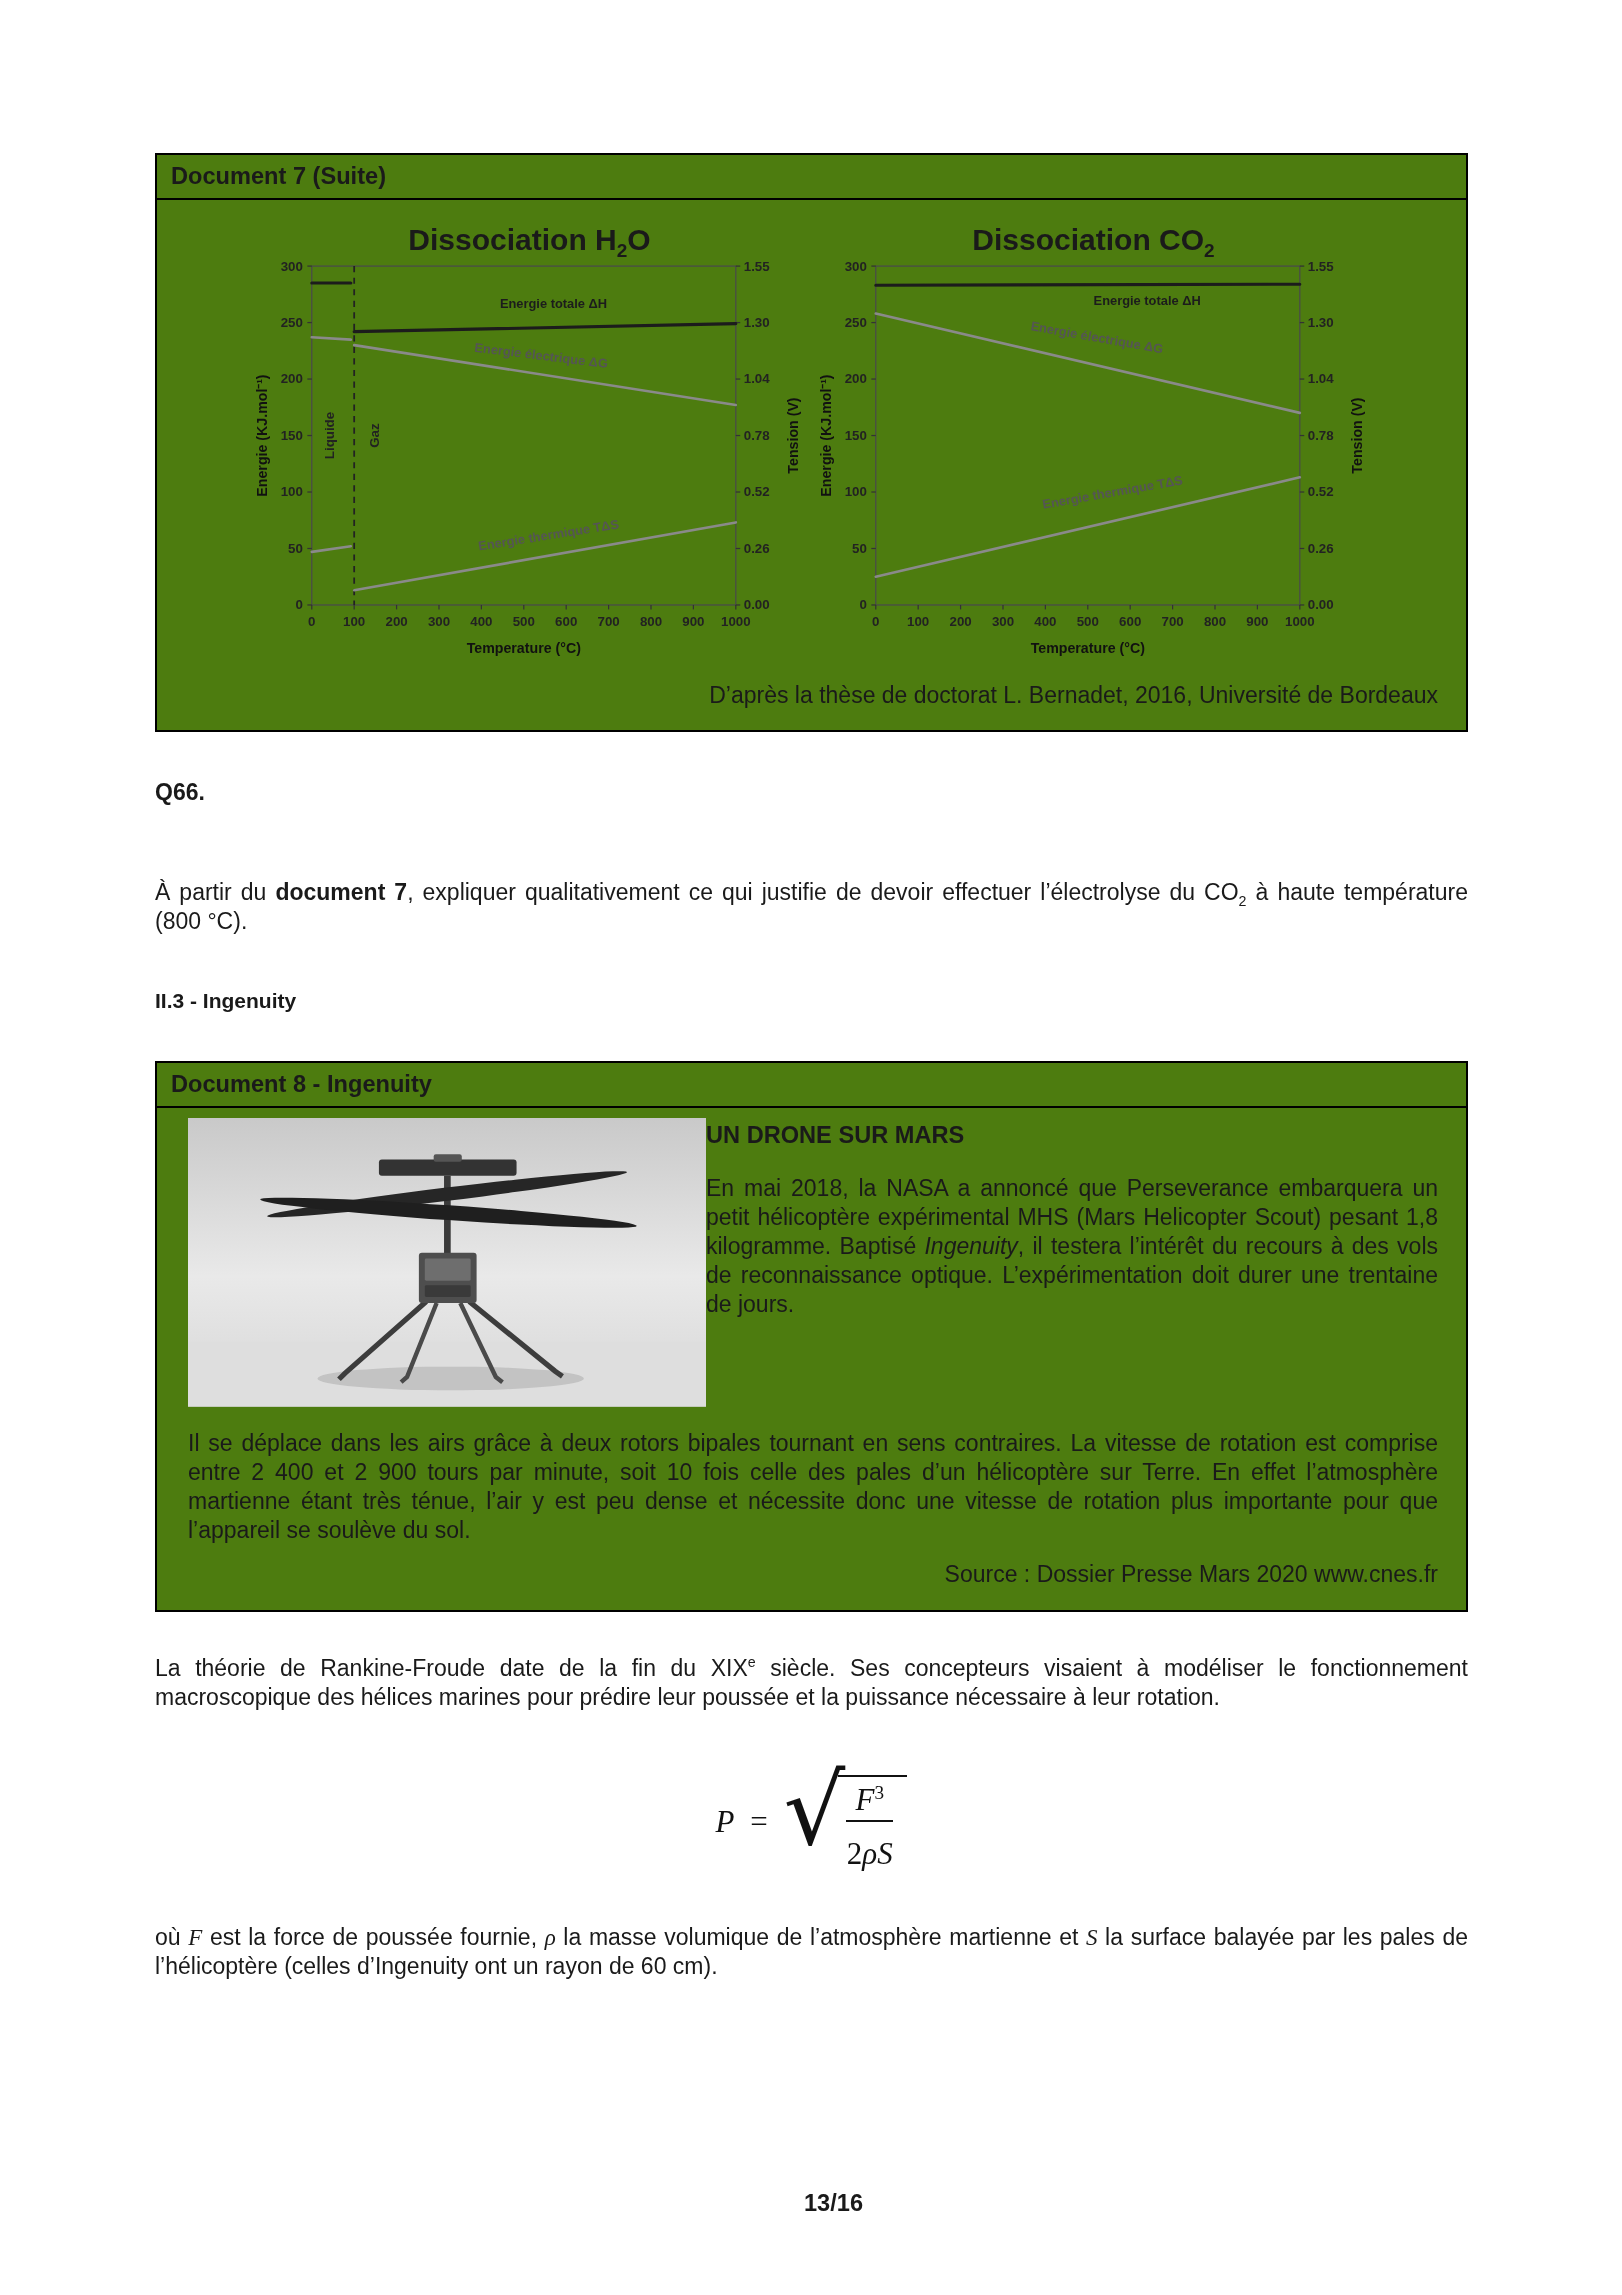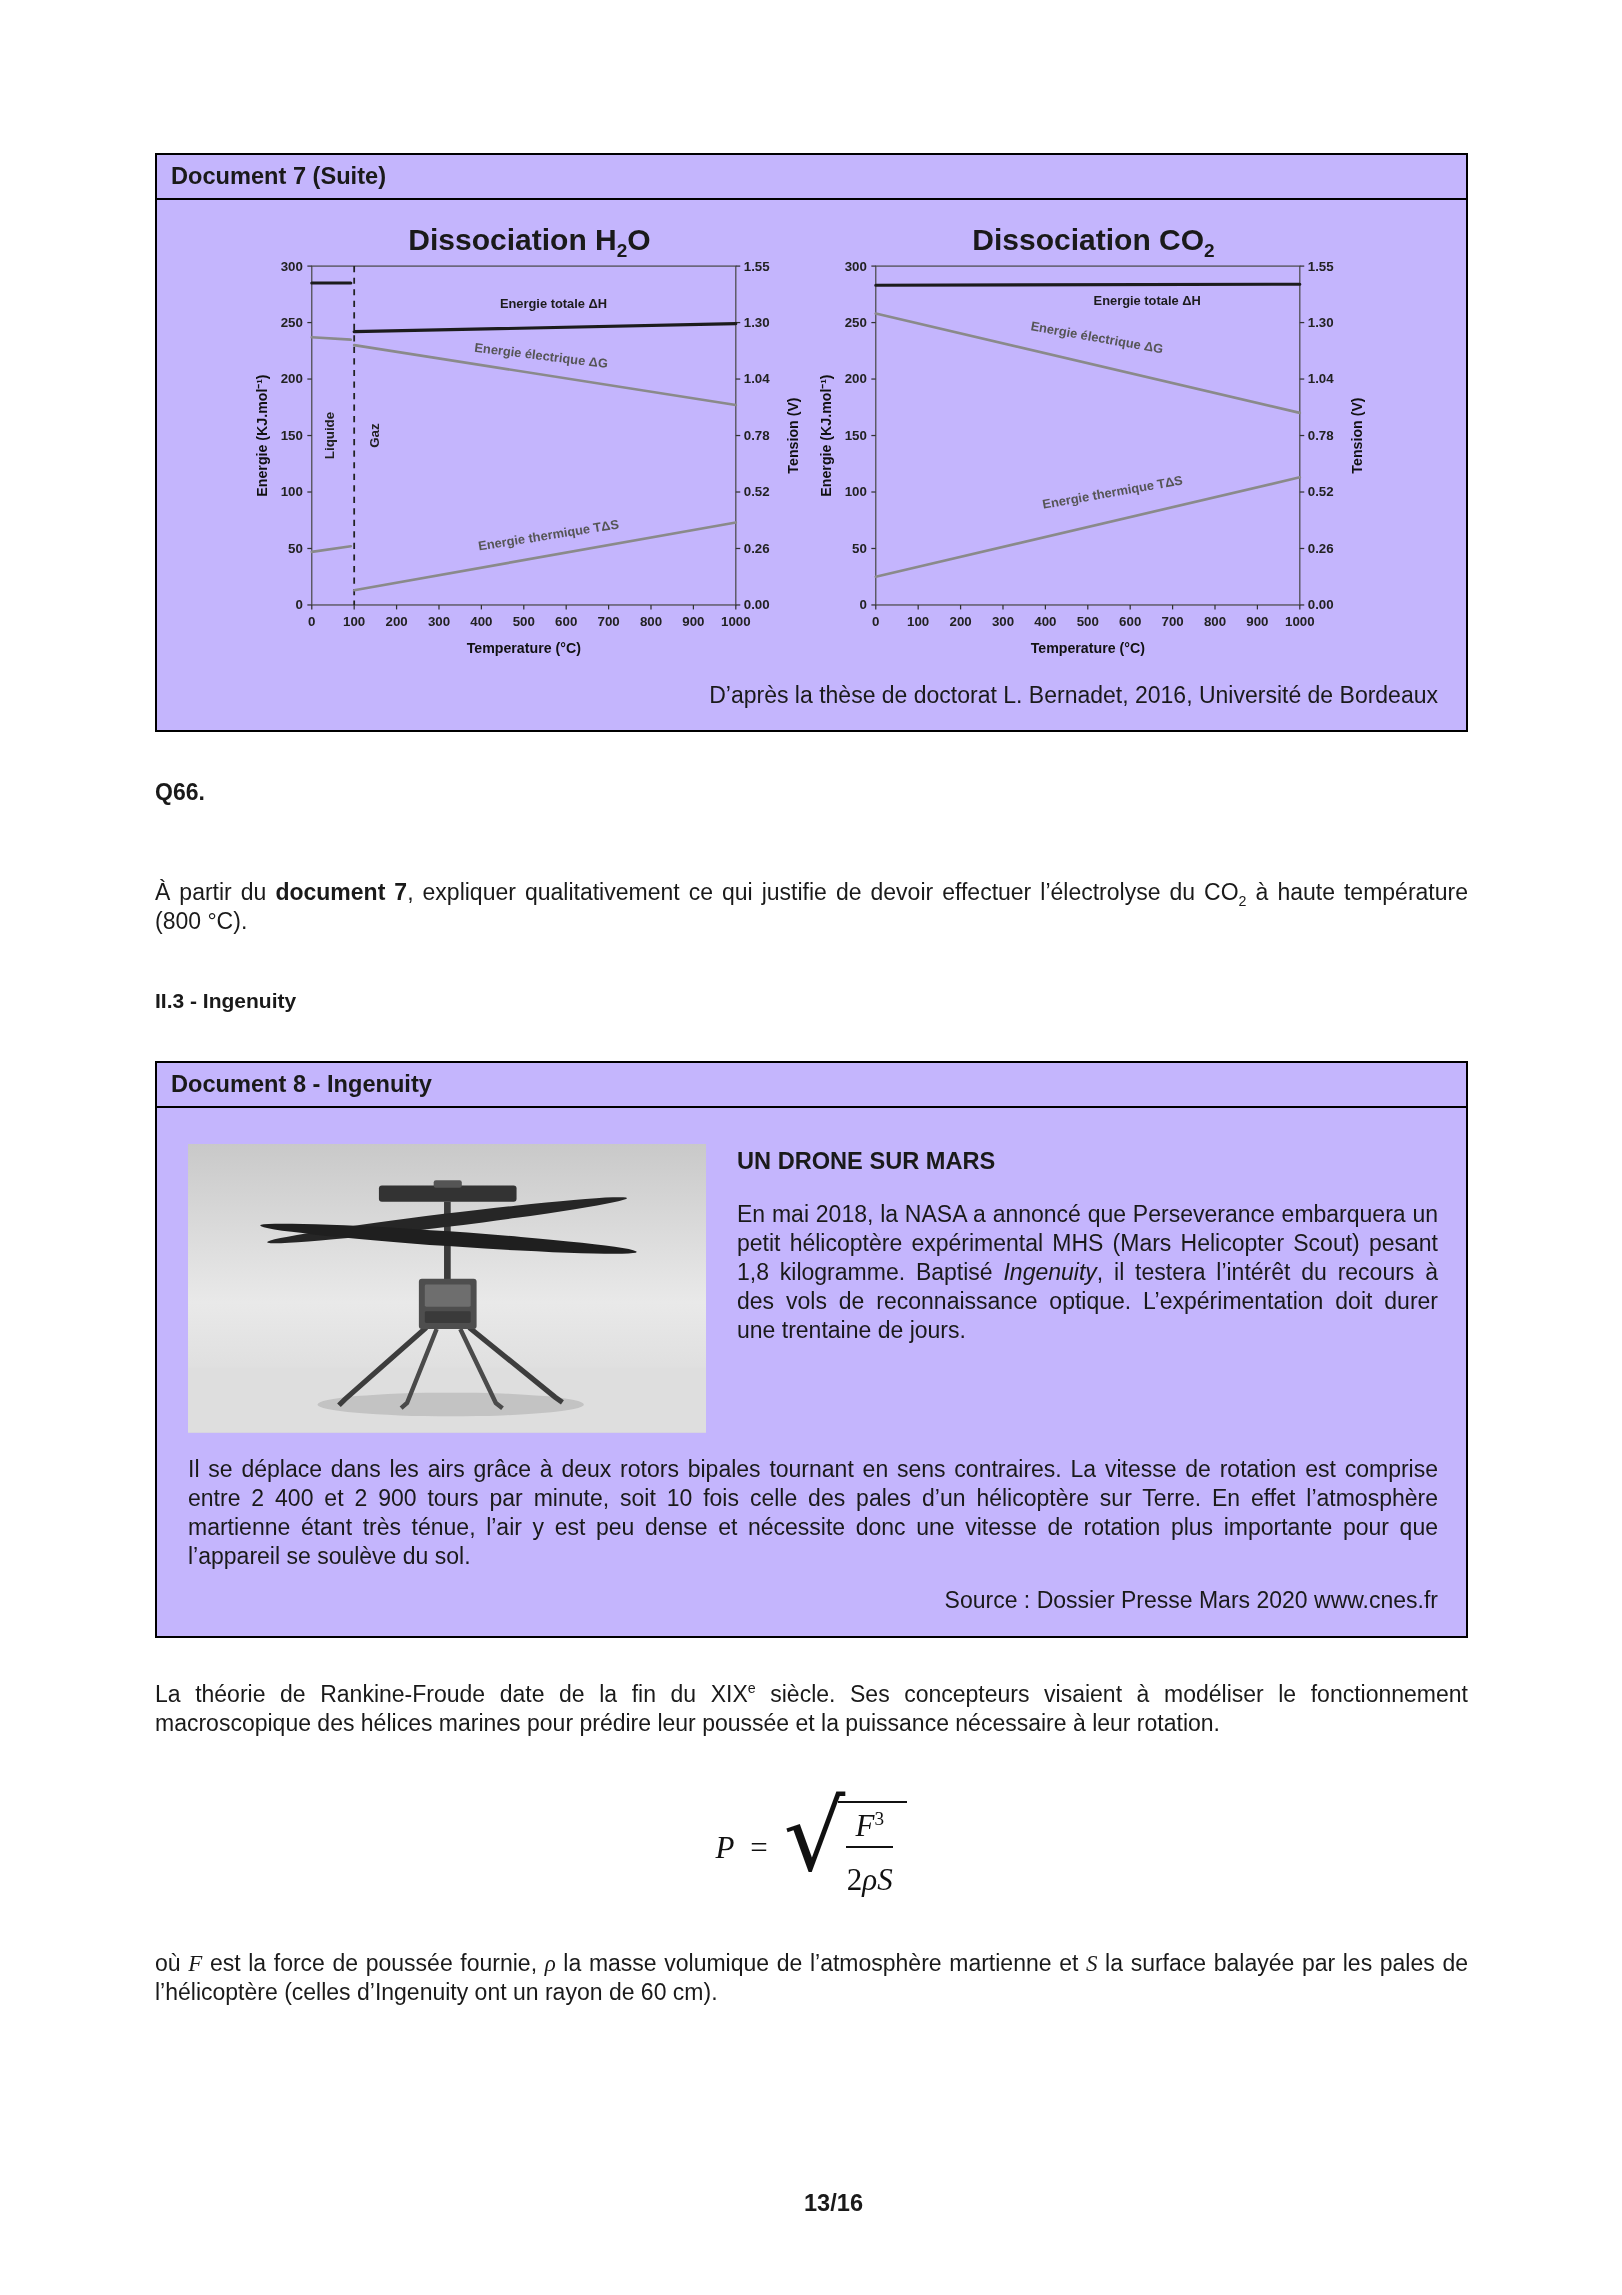--- a/index.html
+++ b/index.html
@@ -8,21 +8,21 @@
     background: #ffffff;
     font-family: "Liberation Sans", sans-serif;
     color: #1a1a1a;
     font-size: 23px;
     line-height: 29px;
   }
   .page { position: relative; width: 1623px; height: 2295px; background: #fff; overflow: hidden; }
   .content { width: 1313px; margin: 0 auto; padding-top: 153px; }
 
   
-  .doc-box { border: 2.4px solid #000; background: #c4b5fd; }
+  .doc-box { border: 2.4px solid #000; background: #4d7c0f; }
   .doc-box-header {
     font-weight: 700; font-size: 23.6px;
     padding: 7px 14px;
     border-bottom: 2.4px solid #000;
   }
 
   
   .charts-row { display: flex; justify-content: center; align-items: flex-start; gap: 14px; padding: 22px 4.7px 0; }
   .chart { width: 550px; }
   .chart-title { text-align: center; font-weight: 700; font-size: 30px; line-height: 35px; margin-bottom: 1.6px; }
@@ -38,21 +38,21 @@
 
   
   .question { display: flex; margin-top: 46px; flex-direction: column; }
   .q-label { font-weight: 700; flex: 0 0 100px; }
   .q-text { flex: 1; text-align: justify; }
 
   .section-title { margin-top: 50px; font-size: 21px; font-weight: 700; }
 
   
   .doc8 { margin-top: 46px; }
-  .doc8-top { display: flex; gap: 31px; padding: 36px 28px 0 31px; }
+  .doc8-top { display: flex; padding: 10px 28px 0 31px; }
   .photo { flex: 0 0 518px; }
   .photo-svg { width: 100%; height: auto; display: block; }
   .article { flex: 1; }
   .article-title { font-size: 23.6px; font-weight: 700; margin: 3.1px 0 23.6px; }
   .article-para { text-align: justify; }
   .doc8-para2 { text-align: justify; padding: 22px 28px 0 31px; }
   .source { text-align: right; padding: 15.7px 28px 20.4px; }
 
   .body-para { margin-top: 42px; text-align: justify; }
   .mi { font-family: "Liberation Serif", serif; font-style: italic; }

